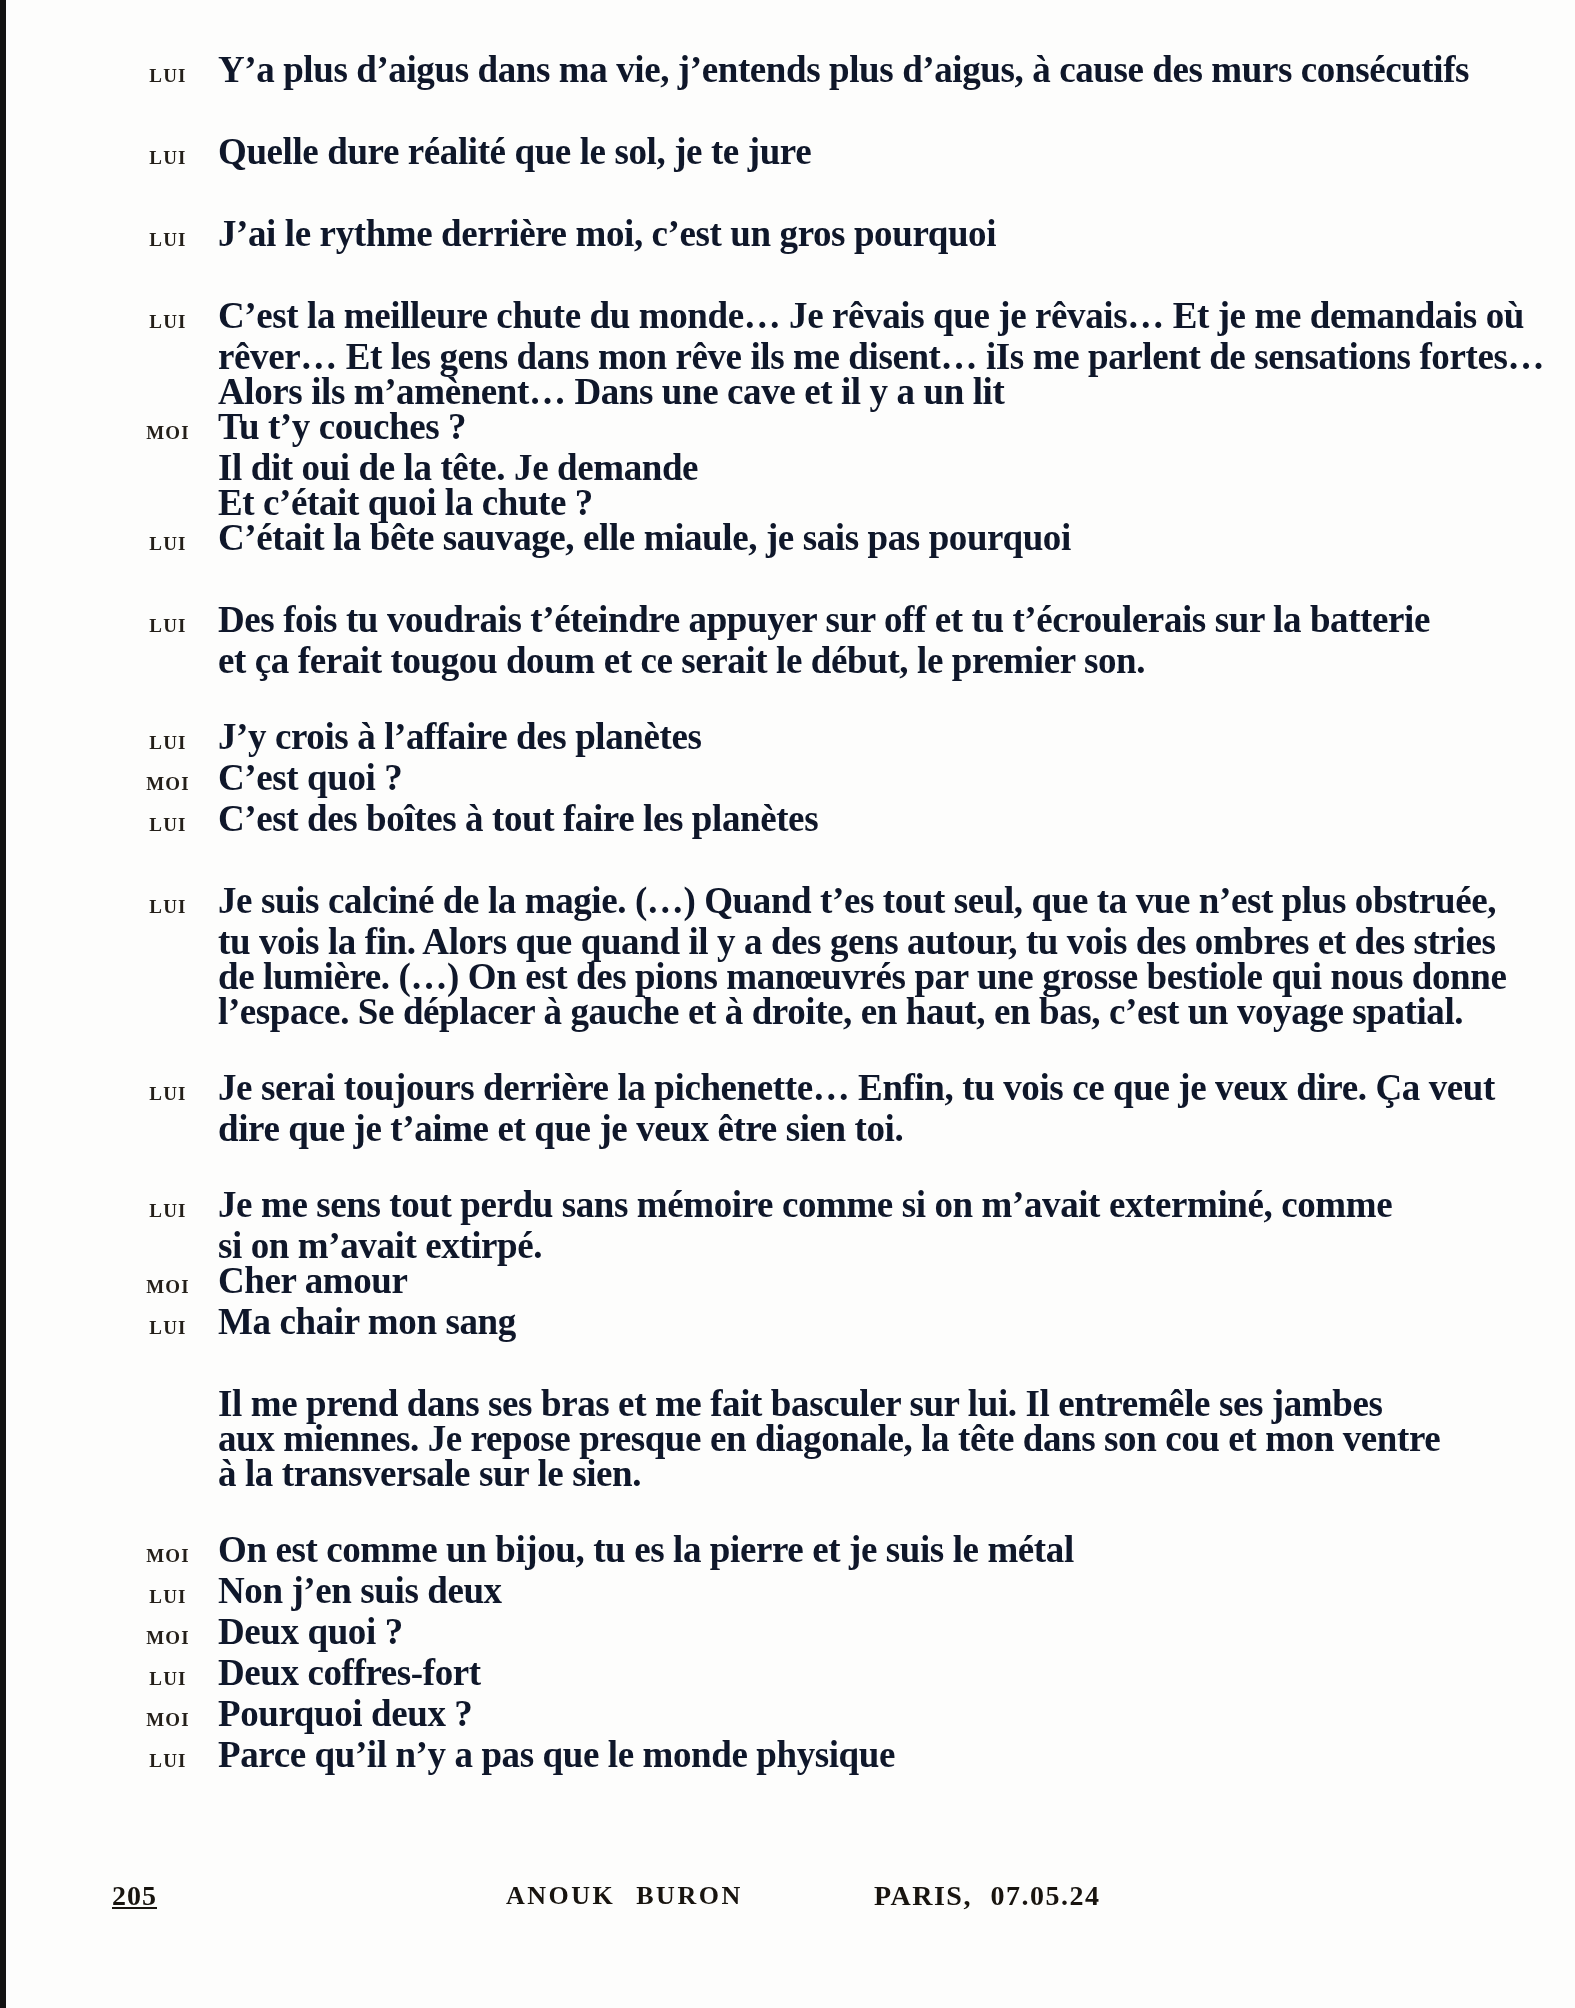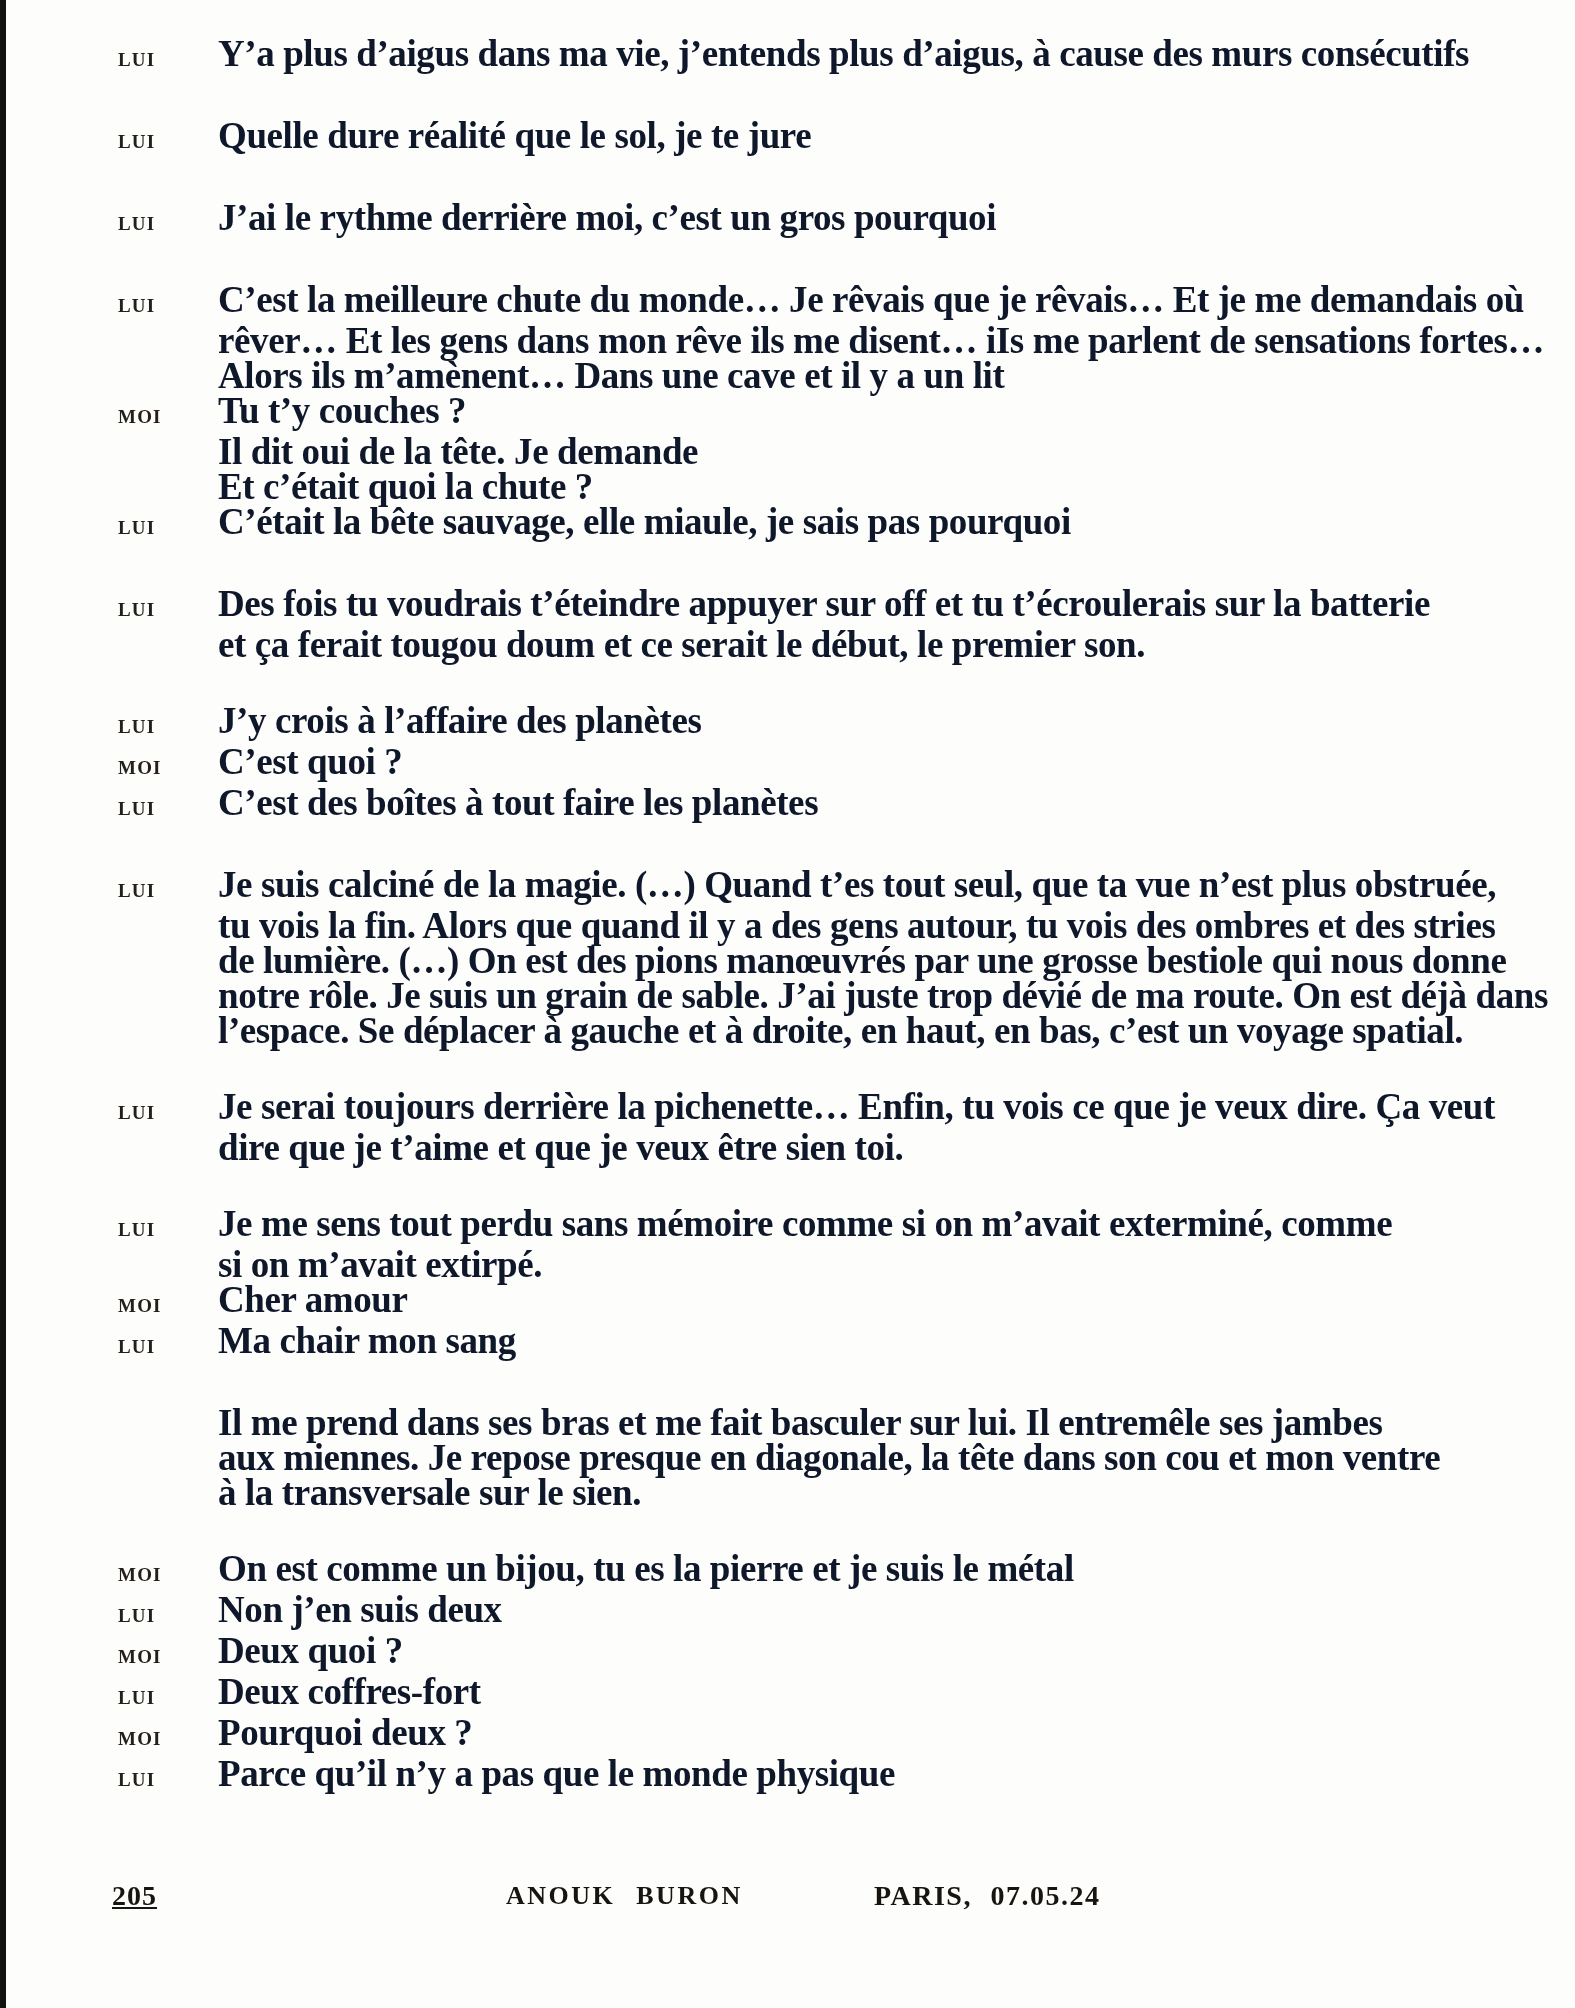--- a/index.html
+++ b/index.html
@@ -12,21 +12,21 @@
     position:relative;
     width:1575px;height:2008px;
     background:#fdfdfc;
     box-sizing:border-box;
     border-left:6px solid #121212;
     overflow:hidden;
     color:#18140f;
   }
   .content{
     position:absolute;
-    top:36px;left:112px;right:40px;
+    top:52px;left:112px;right:40px;text-align:center;
   }
   .block{margin-bottom:41px;}
   .line{
     display:flex;
     align-items:baseline;
     line-height:35px;
     white-space:nowrap;
   }
   .speaker{
     flex:0 0 100px;
@@ -141,24 +141,20 @@
           <span class="speaker">LUI</span>
           <span class="dialogue">Je suis calciné de la magie. (…) Quand t’es tout seul, que ta vue n’est plus obstruée,</span>
         </div>
         <div class="line">
           <span class="speaker"></span>
           <span class="dialogue">tu vois la fin. Alors que quand il y a des gens autour, tu vois des ombres et des stries</span>
         </div>
         <div class="line">
           <span class="speaker"></span>
           <span class="dialogue">de lumière. (…) On est des pions manœuvrés par une grosse bestiole qui nous donne</span>
-        </div>
-        <div class="line">
-          <span class="speaker"></span>
-          <span class="dialogue">notre rôle. Je suis un grain de sable. J’ai juste trop dévié de ma route. On est déjà dans</span>
         </div>
         <div class="line">
           <span class="speaker"></span>
           <span class="dialogue">l’espace. Se déplacer à gauche et à droite, en haut, en bas, c’est un voyage spatial.</span>
         </div>
       </div>
       <div class="block">
         <div class="line">
           <span class="speaker">LUI</span>
           <span class="dialogue">Je serai toujours derrière la pichenette… Enfin, tu vois ce que je veux dire. Ça veut</span>

